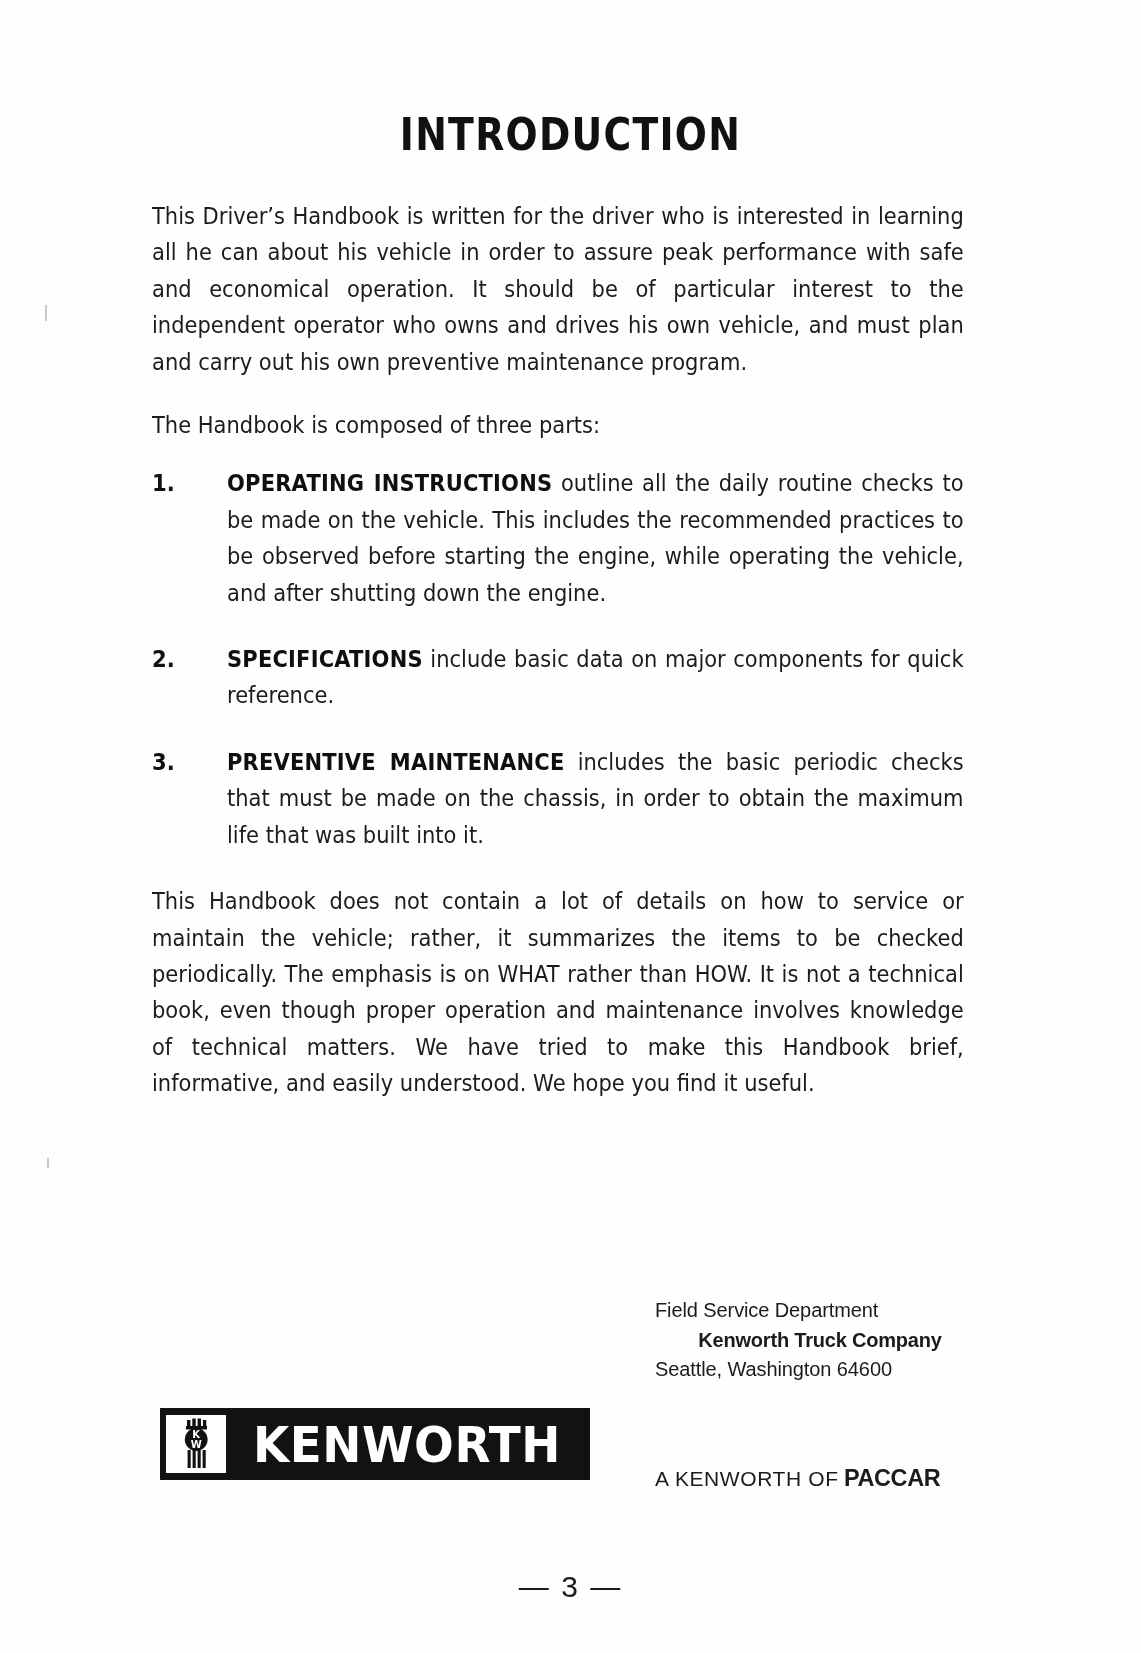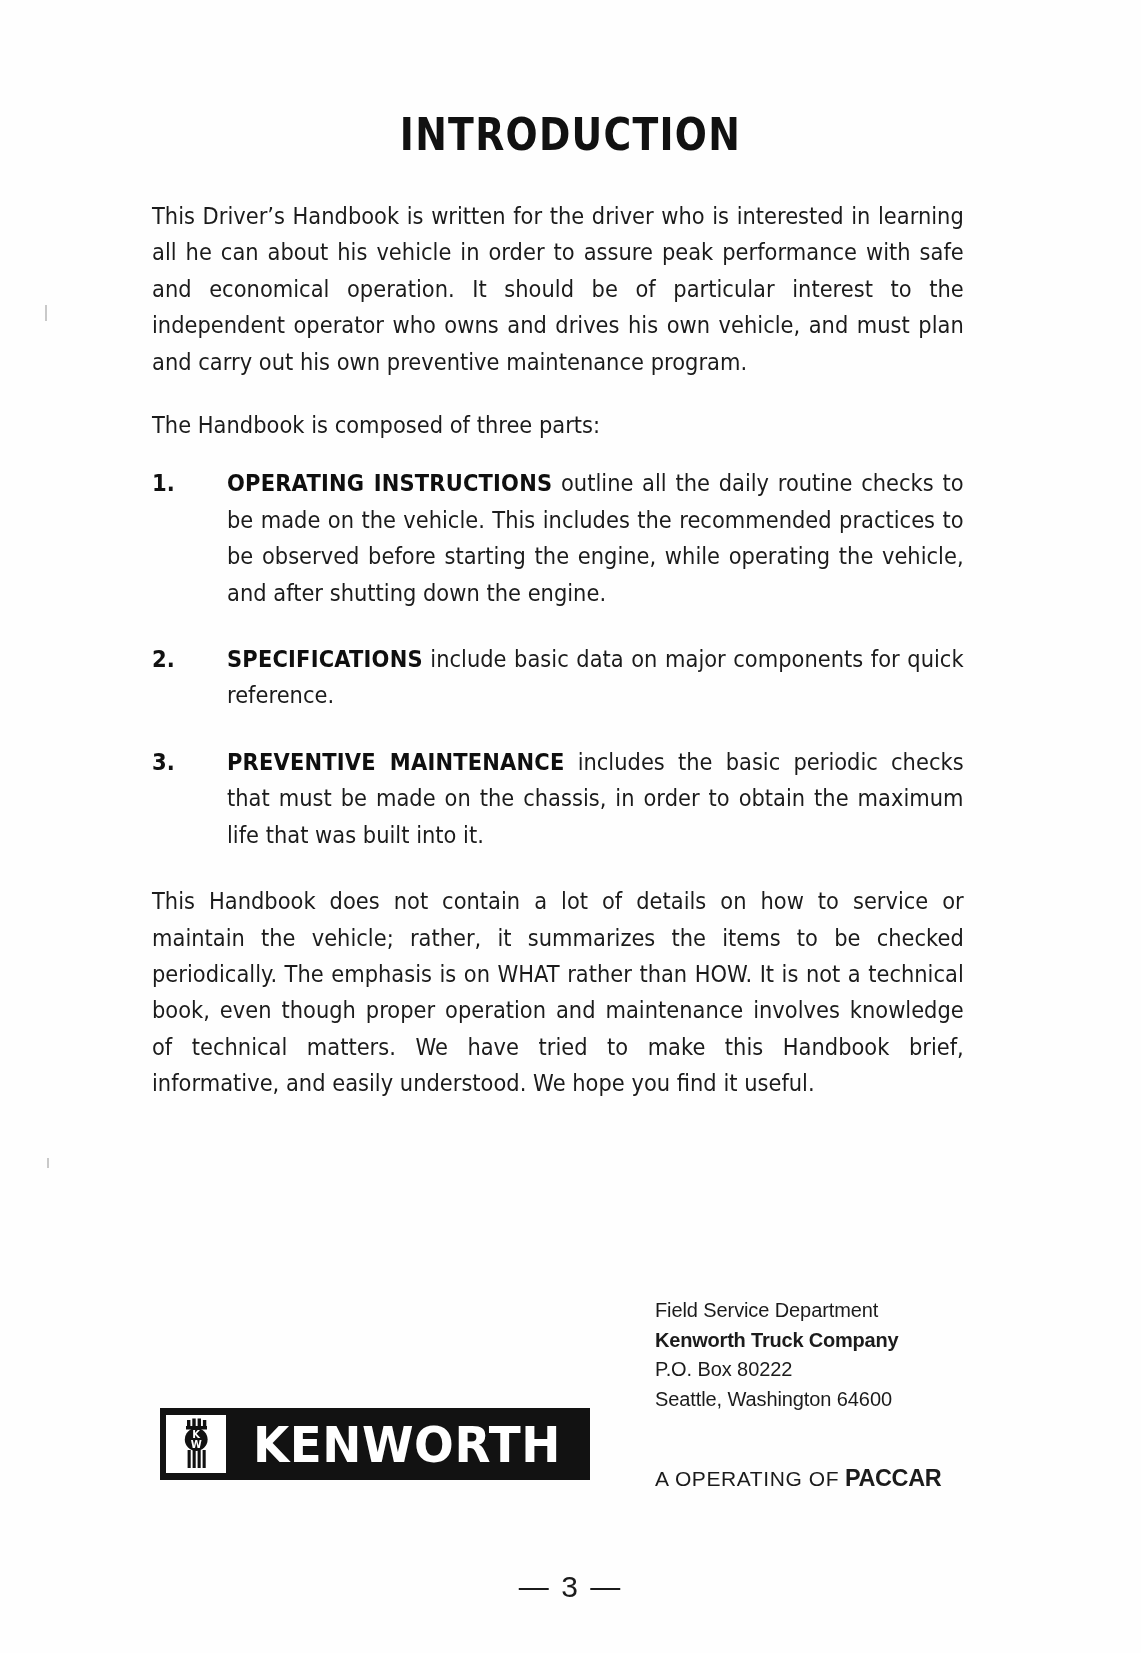--- a/index.html
+++ b/index.html
@@ -126,20 +126,21 @@
     width: 330px;
     font-family: "Liberation Sans", sans-serif;
     font-size: 20px;
     line-height: 29.5px;
     color: #1b1b1b;
     letter-spacing: -0.1px;
   }
   .address .line-company {
     font-weight: 700;
     letter-spacing: -0.2px;
+    text-align: center;
   }
 
   .paccar-line {
     position: absolute;
     left: 655px;
     top: 185px;
     font-family: "Liberation Sans", sans-serif;
     font-size: 21px;
     letter-spacing: 0.6px;
     color: #1b1b1b;
@@ -248,25 +249,24 @@
 
     <p class="body-para" style="margin-top:30px;">This Handbook does not contain a lot of details on how to service or maintain the vehicle; rather, it summarizes the items to be checked periodically. The emphasis is on WHAT rather than HOW. It is not a technical book, even though proper operation and maintenance involves knowledge of technical matters. We have tried to make this Handbook brief, informative, and easily understood.  We hope you find it useful.</p>
 
   </div>
 
   <div class="sig-block">
 
     <div class="address">
       <div>Field Service Department</div>
       <div class="line-company">Kenworth Truck Company</div>
-      <div>P.O. Box 80222</div>
       <div>Seattle, Washington 64600</div>
     </div>
 
-    <div class="paccar-line"><span>A OPERATING OF </span><span class="paccar-word">PACCAR</span></div>
+    <div class="paccar-line"><span>A KENWORTH OF </span><span class="paccar-word">PACCAR</span></div>
 
     <div class="kw-logo">
       <div class="kw-badge">
         <svg width="48" height="52" viewBox="0 0 48 52" aria-hidden="true">
           <g fill="#111111">
             <rect x="15" y="2" width="3.4" height="8"></rect>
             <rect x="20.3" y="0.5" width="3.4" height="9.5"></rect>
             <rect x="25.6" y="0.5" width="3.4" height="9.5"></rect>
             <rect x="30.9" y="2" width="3.4" height="8"></rect>
             <rect x="14" y="8" width="21" height="3.5"></rect>

